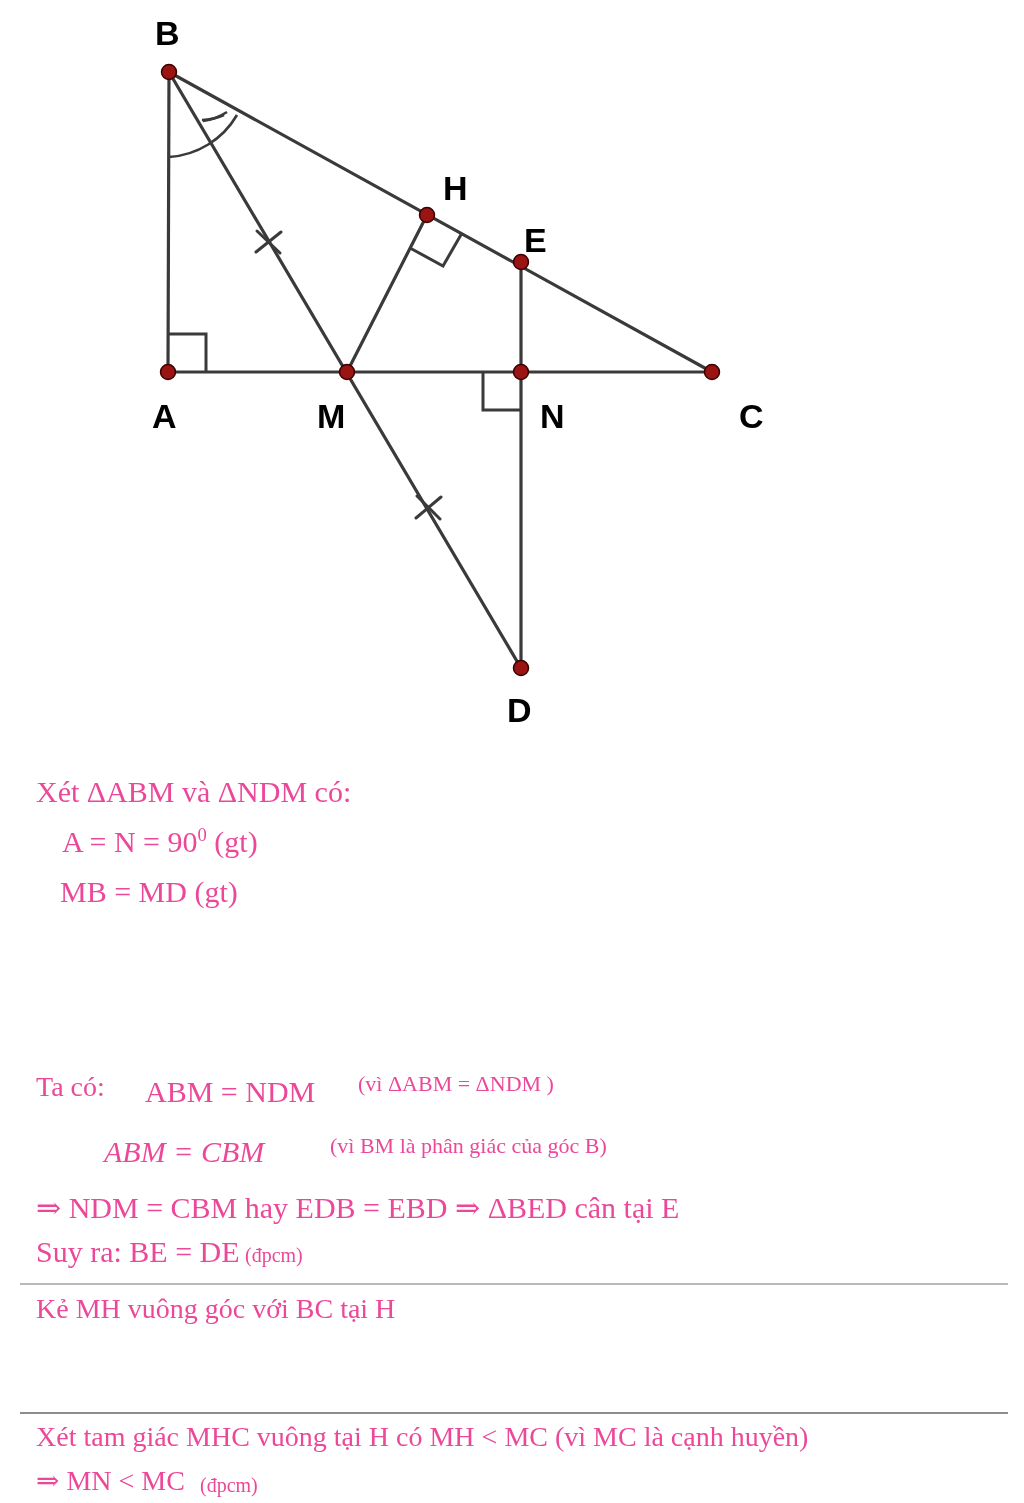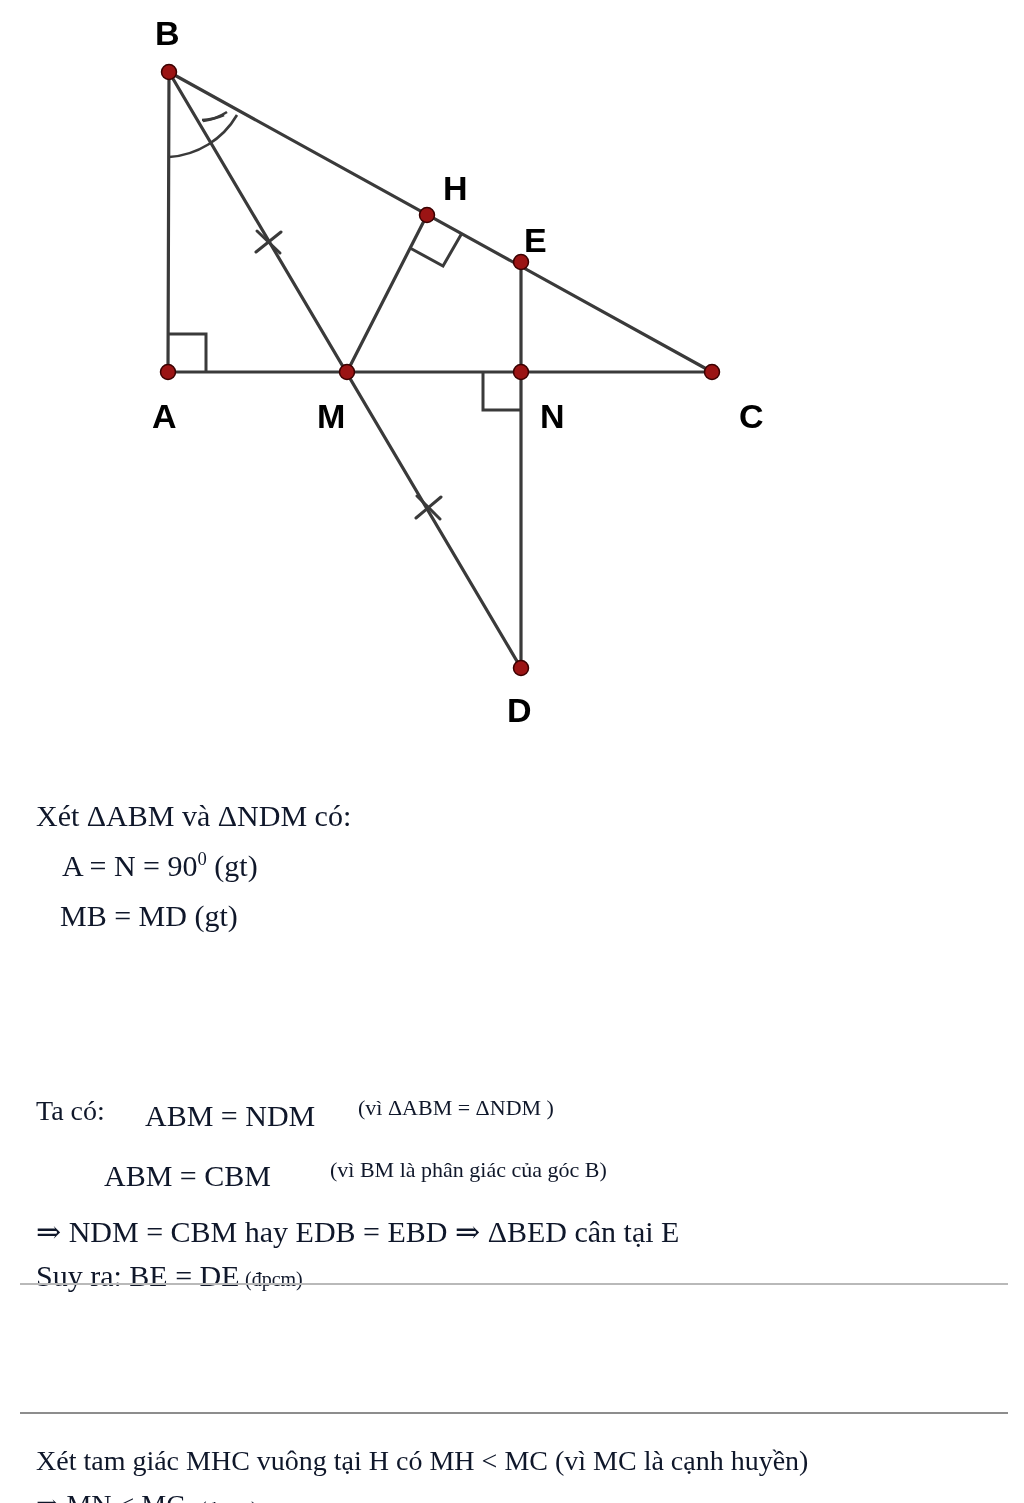--- a/index.html
+++ b/index.html
@@ -42,23 +42,22 @@
   #proof-panel {
     position: absolute;
     left: 0;
     top: 755px;
     width: 1024px;
     height: 748px;
   }
   .pline {
     position: absolute;
     white-space: nowrap;
-    color: #0f172a;
+    color: #ec4899;
     line-height: 1.0;
-    margin-top: 24px;
   }
   .sz-xl  { font-size: 30px; }
   .sz-lg  { font-size: 28px; }
   .sz-sm  { font-size: 22px; }
   .sz-xs  { font-size: 20px; }
 
   .sup {
     font-size: 0.62em;
     vertical-align: super;
     line-height: 0;
@@ -141,29 +140,30 @@
   </div>
 
   <div class="pline sz-xl" style="left:60px; top:122px;">MB = MD (gt)</div>
 
 
 
   <div class="pline sz-lg" style="left:36px; top:318px;">Ta có:</div>
   <div class="pline sz-xl" style="left:145px; top:322px;">ABM = NDM</div>
   <div class="pline sz-sm" style="left:358px; top:318px;">(vì ΔABM = ΔNDM )</div>
 
-  <div class="pline sz-xl" style="left:104px; top:382px;">ABM = CBM</div>
+  <div class="pline sz-xl" style="left:104px; top:382px;font-style:italic;">ABM = CBM</div>
   <div class="pline sz-sm" style="left:330px; top:380px;">(vì BM là phân giác của góc B)</div>
 
   <div class="pline sz-xl" style="left:36px; top:438px;">⇒ NDM = CBM  hay EDB = EBD ⇒ ΔBED cân tại E</div>
 
   <div class="pline sz-xl" style="left:36px; top:482px;">Suy ra: BE = DE</div>
   <div class="pline sz-xs" style="left:245px; top:490px;">(đpcm)</div>
 
   <div class="rule" style="top:528px;"></div>
 
+  <div class="pline sz-lg" style="left:36px; top:540px;">Kẻ MH vuông góc với BC tại H</div>
 
   <div class="rule dark" style="top:657px;"></div>
 
   <div class="pline sz-lg" style="left:36px; top:668px;">Xét tam giác MHC vuông tại H có MH &lt; MC (vì MC là cạnh huyền)</div>
   <div class="pline sz-lg" style="left:36px; top:712px;">⇒ MN &lt; MC</div>
   <div class="pline sz-xs" style="left:200px; top:720px;">(đpcm)</div>
 </div>
 
 </body></html>

